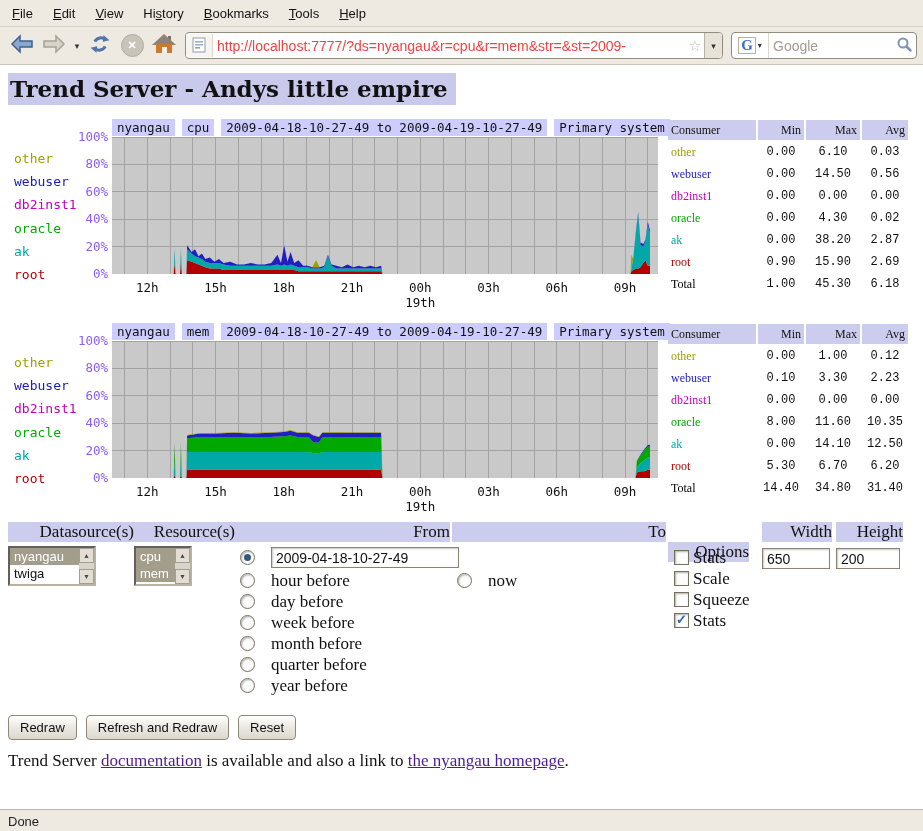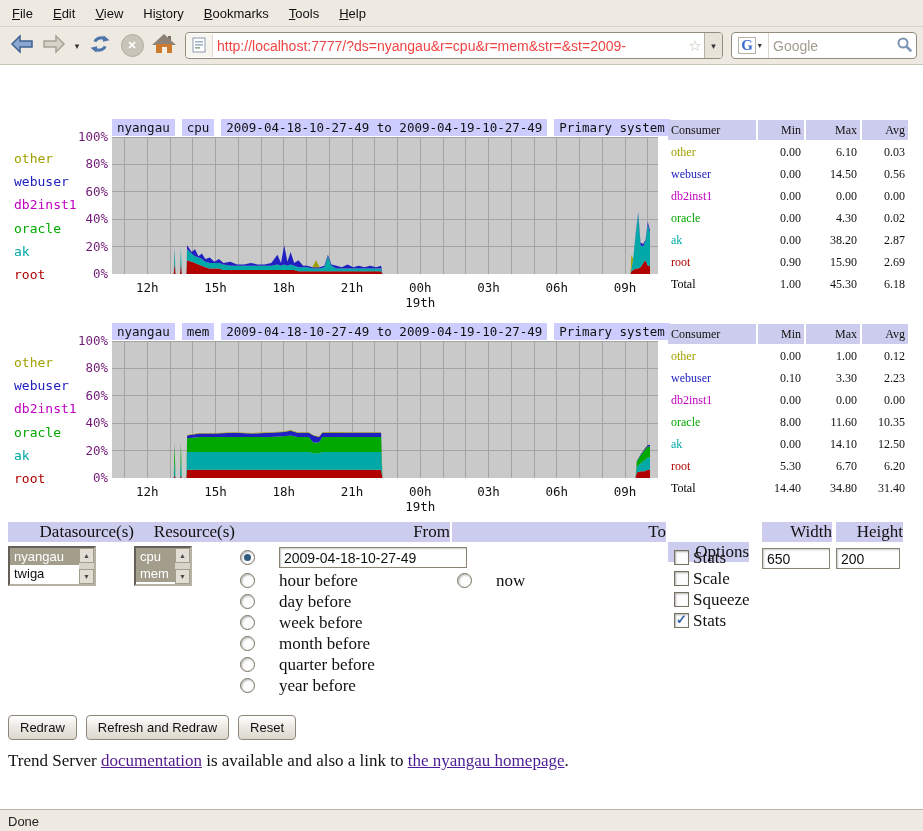--- a/index.html
+++ b/index.html
@@ -45,44 +45,44 @@
   h1.page-title{position:absolute;left:8px;top:10px;margin:0;font-family:"DejaVu Serif",serif;
                 font-size:23px;font-weight:bold;color:#111;}
   h1.page-title span{background:#c9c9ec;padding:2px 8px 3px 2px;}
   
   .chart-block{position:absolute;left:8px;width:912px;height:200px;}
   .tags{position:absolute;left:104px;top:0;display:flex;gap:7px;}
   .tag{background:#ccccff;font-family:"DejaVu Sans Mono",monospace;font-size:12.5px;
        padding:1px 5px;white-space:nowrap;color:#111;}
   .legend-item{position:absolute;left:6px;font-family:"DejaVu Sans Mono",monospace;font-size:13px;}
   .ytick{position:absolute;left:54px;width:46px;text-align:right;
-         font-family:"DejaVu Sans Mono",monospace;font-size:12.5px;color:#701a75;}
+         font-family:"DejaVu Sans Mono",monospace;font-size:12.5px;color:#8b5cf6;}
   .xtick{position:absolute;width:40px;text-align:center;
          font-family:"DejaVu Sans Mono",monospace;font-size:12.5px;color:#111;}
   .plot{position:absolute;left:104px;top:18px;}
   
   table.stats{position:absolute;left:666px;border-spacing:2px;border-collapse:separate;
               font-family:"Liberation Serif",serif;font-size:12px;color:#111;}
   table.stats th{background:#ccccee;font-weight:normal;padding:0 3px;line-height:20px;text-align:left;}
   table.stats th.num{text-align:right;}
   table.stats td{padding:0 3px;line-height:20px;}
-  table.stats td.num{text-align:right;}
+  table.stats td.num{text-align:center;font-family:Liberation Mono, monospace;}
   
   .form-header{position:absolute;background:#ccccee;font-size:17px;line-height:20px;
                padding-left:2px;color:#111;text-align:right;}
   .listbox{position:absolute;display:flex;border:2px inset #b8b2a4;background:#fff;}
   .lb-items{flex:1;}
   .lb-item{font-family:"Liberation Sans",sans-serif;font-size:13px;line-height:17px;
            padding:0 4px;color:#111;white-space:nowrap;}
   .lb-item.selected{background:#a39d8c;color:#fff;}
   .lb-scroll{width:15px;display:flex;flex-direction:column;justify-content:space-between;
              background:#d9d4c9;}
   .lb-arrow{height:13px;background:#e2ded4;border:1px solid #a49e90;font-size:7px;color:#4c4c4c;
             display:flex;align-items:center;justify-content:center;}
-  .opt-row{display:flex;align-items:center;gap:24px;height:21px;padding-left:5px;}
+  .opt-row{display:flex;align-items:center;gap:16px;height:21px;padding-left:5px;}
   .opt-label{font-size:17px;color:#111;white-space:nowrap;}
   .radio{width:13px;height:13px;min-width:13px;border-radius:50%;background:#fdfdfd;
          border:1px solid #77715f;box-shadow:inset 1px 1px 2px rgba(0,0,0,.3);}
   .radio.checked{position:relative;}
   .radio.checked::after{content:"";position:absolute;left:3px;top:3px;width:7px;height:7px;
          border-radius:50%;background:#30597f;}
   .checkbox{width:13px;height:13px;min-width:13px;background:#fdfdfd;border:1px solid #77715f;
             box-shadow:inset 1px 1px 2px rgba(0,0,0,.3);font-size:13px;line-height:12px;
             text-align:center;color:#3465a4;font-weight:bold;}
   .text-input{border:1px solid #8a8371;box-shadow:inset 1px 1px 2px rgba(0,0,0,.22);
@@ -174,20 +174,23 @@
           <svg width="18" height="18">
             <circle cx="8" cy="8" r="4.5" fill="none" stroke="#7d95b5" stroke-width="2"></circle>
             <line x1="11.5" y1="11.5" x2="15.5" y2="15.5" stroke="#7d95b5" stroke-width="2.5" stroke-linecap="round"></line>
           </svg>
         </span>
       </div>
     </div>
   </div>
 
   <div class="content">
+    <h1 class="page-title">
+      <span>Trend Server - Andys little empire</span>
+    </h1>
 
     <div id="charts">
         <div class="chart-block" style="top: 54px;">
           <div class="tags">
             <span class="tag">nyangau</span>
             <span class="tag">cpu</span>
             <span class="tag">2009-04-18-10-27-49 to 2009-04-19-10-27-49</span>
             <span class="tag">Primary system</span>
           </div>
           <div class="legend-item" style="top: 32px; color: rgb(160, 160, 0);">other</div>

